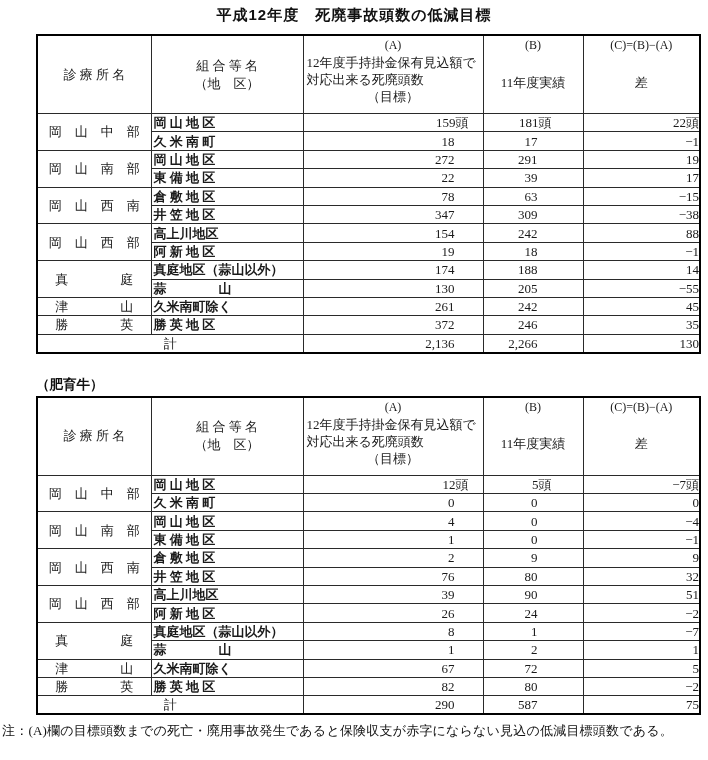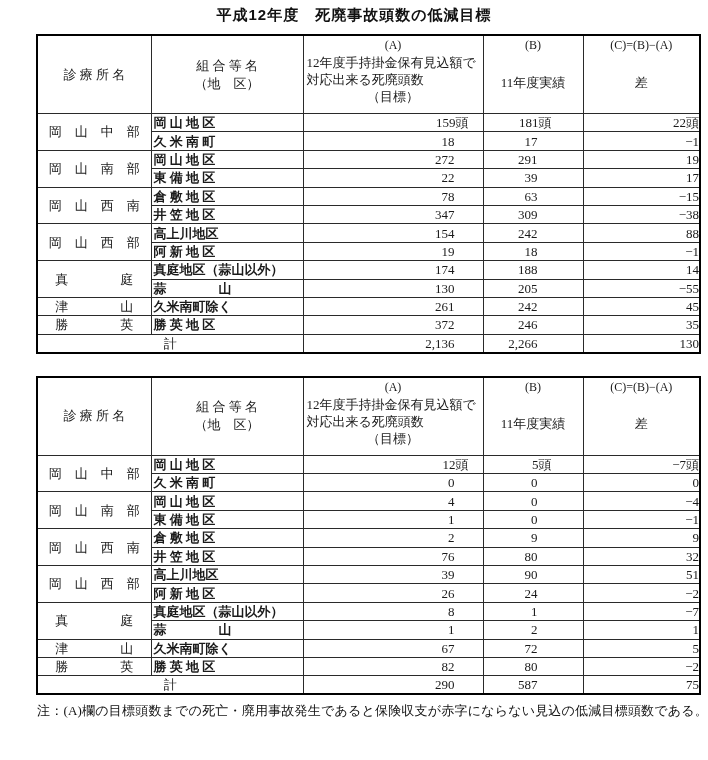--- a/index.html
+++ b/index.html
@@ -70,21 +70,20 @@
   td.col-a    { padding-right: 28px; }
   td.col-b    { padding-right: 45px; }
   td.col-c    { }
   td.num .unit { margin-right: -14px; }
   td.total-label { text-align: center; }
 
   .note {
     margin: 7px 0 0 2px;
     font-size: 13px;
     letter-spacing: 0.2px;
-    text-align: right;
   }
 </style>
 </head>
 <body>
 
 <div class="page">
 
   <h1 class="title">平成12年度　死廃事故頭数の低減目標</h1>
 
   <section class="table-block first">
@@ -224,20 +223,21 @@
             <td class="total-label" colspan="2">計</td>
             <td class="num col-a">2,136</td>
             <td class="num col-b">2,266</td>
             <td class="num col-c">130</td>
           </tr>
         </tbody>
     </table>
   </section>
 
   <section class="table-block second">
+    <div class="table-label">（肥育牛）</div>
     <table class="report-table">
       <colgroup>
         <col class="col-clinic-w">
           <col class="col-district-w">
           <col class="col-a-w">
           <col class="col-b-w">
           <col class="col-c-w">
       </colgroup>
       <thead>
         <tr>

